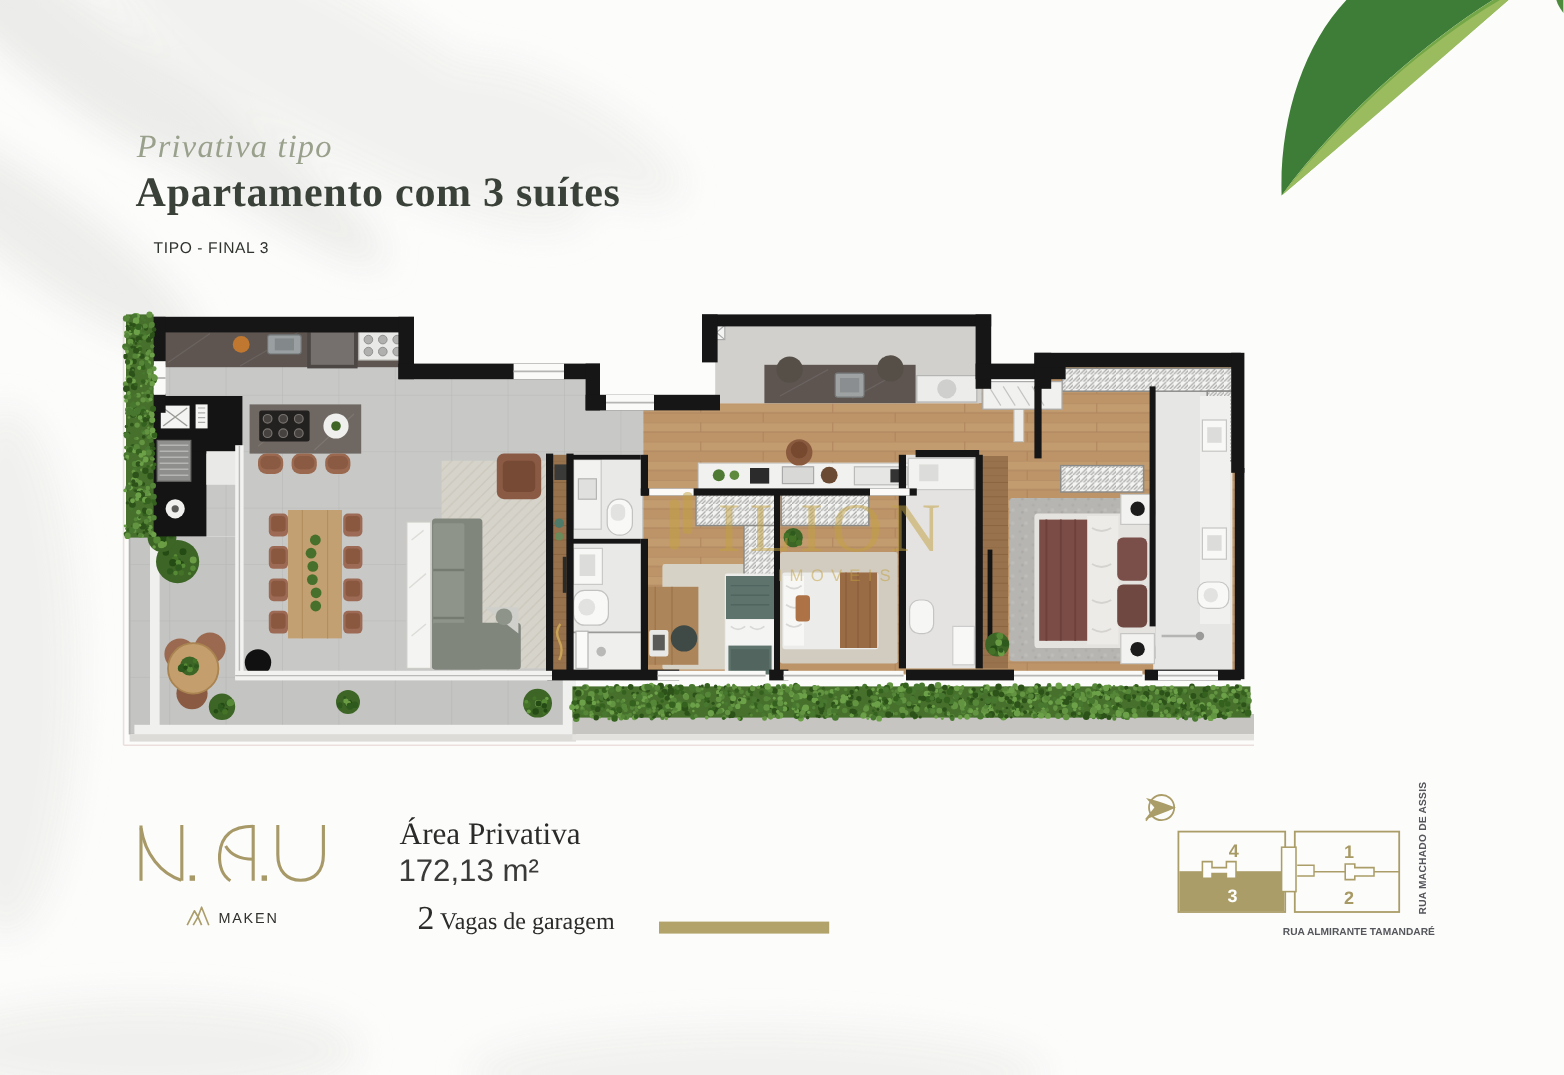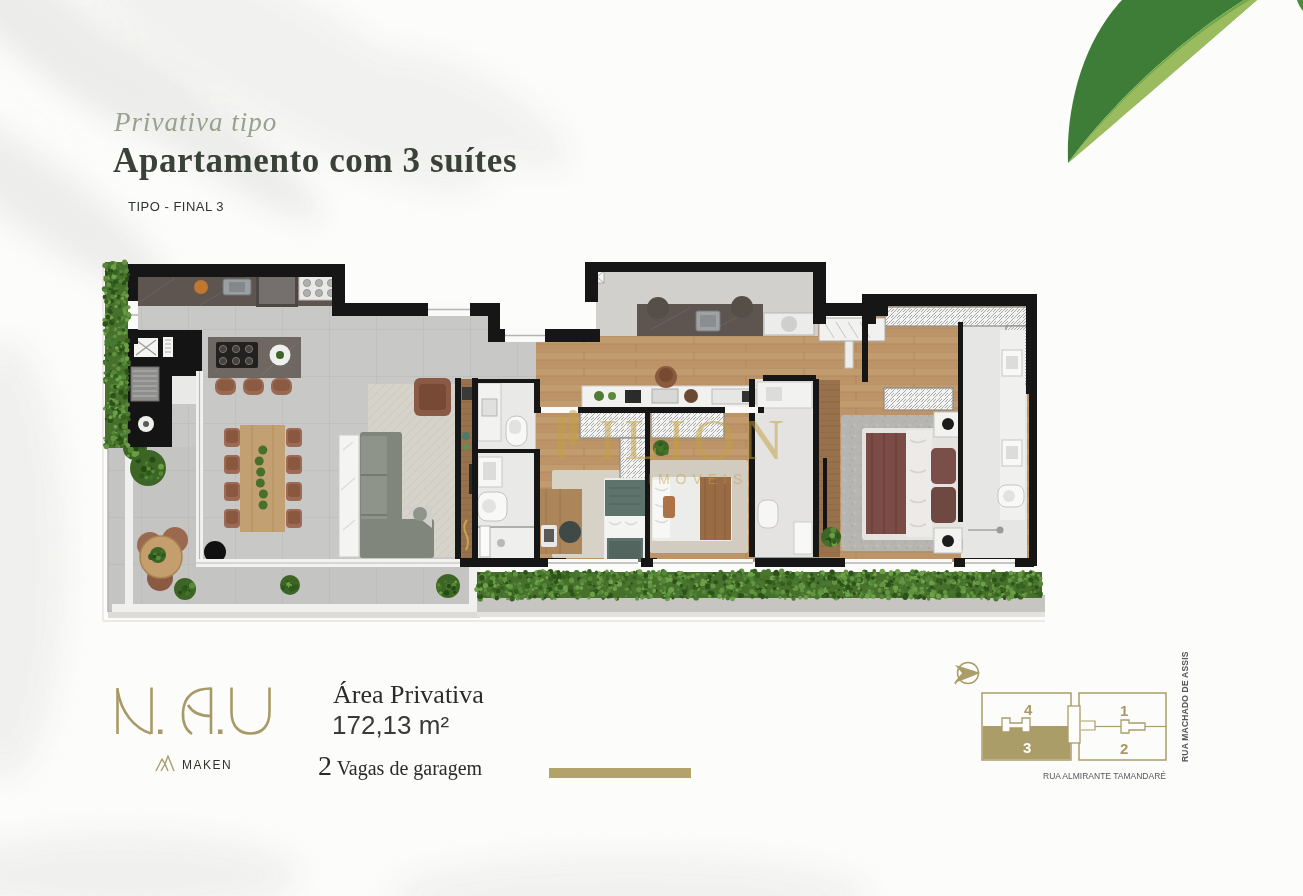--- a/index.html
+++ b/index.html
@@ -8,25 +8,25 @@
   #svgw { position:absolute; left:0; top:0; }
   .t1 { left:114px; top:107px; font-family:"Liberation Serif",serif; font-style:italic;
         font-size:27px; color:#99a18c; letter-spacing:1px; }
   .t2 { left:113px; top:141px; font-family:"Liberation Serif",serif; font-weight:bold;
         font-size:35px; color:#3a4138; letter-spacing:0.6px; }
   .t3 { left:115px; top:199px; font-size:13px; color:#30342f; letter-spacing:0.5px;margin-left:13px; }
 
   .maken { left:182px; top:758px; font-size:12px; color:#30302c; letter-spacing:1.5px; }
   .ap { left:333px; top:680px; font-family:"Liberation Serif",serif; font-size:26px; color:#2b2b29; }
   .m2 { left:332px; top:710px; font-size:26px; color:#3a3a38; }
-  .vg { left:318px; top:750px; font-family:"Liberation Serif",serif; font-size:20px; color:#2b2b29; }
+  .vg { left:348px; top:750px; font-family:"Liberation Serif",serif; font-size:20px; color:#2b2b29; }
   .vg b { font-size:28px; font-weight:normal; }
   .rua1 { left:1180px; top:762px; font-size:8.5px; font-weight:bold; color:#55565b; letter-spacing:0.2px;
           transform:rotate(-90deg); transform-origin:0 0; white-space:nowrap; }
-  .rua2 { left:1043px; top:771px; font-size:8.5px; font-weight:normal; color:#55565b; letter-spacing:0px; }
+  .rua2 { left:1069px; top:771px; font-size:8.5px; font-weight:bold; color:#55565b; letter-spacing:0px; }
   .num { font-size:15px; font-weight:bold; color:#a89a64; }
 </style></head>
 <body>
 <div id="svgw"><svg width="1303" height="896" viewBox="0 0 1303 896">
       <defs>
 <pattern id="tile" width="47" height="47" patternUnits="userSpaceOnUse">
   <rect width="47" height="47" fill="#c8c9c7"></rect>
   <path d="M0,0 H47 M0,0 V47" stroke="#b9bab8" stroke-width="1"></path>
 </pattern>
 <pattern id="tile2" width="47" height="47" patternUnits="userSpaceOnUse">

